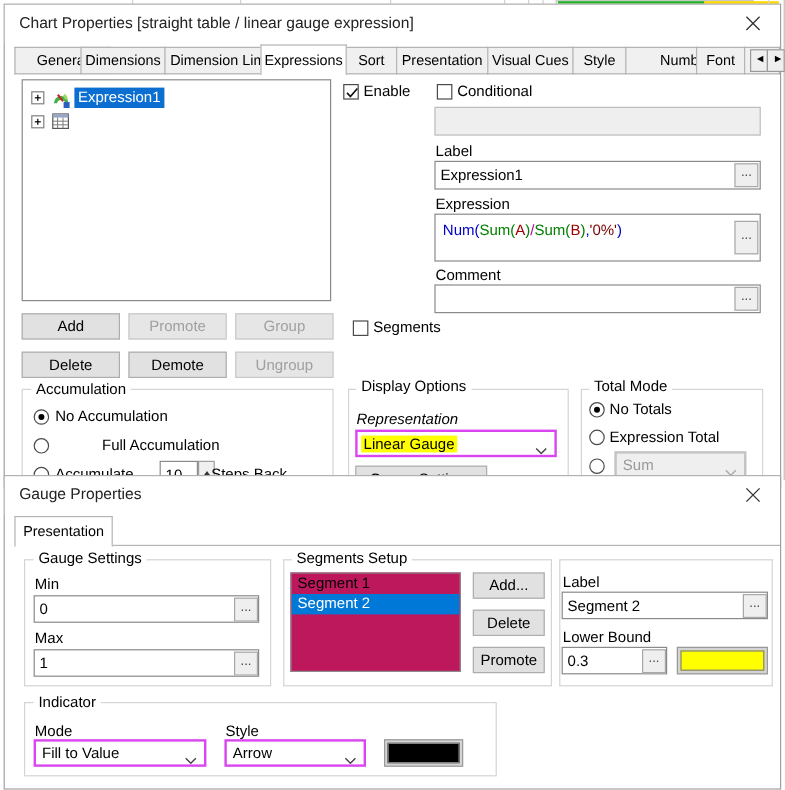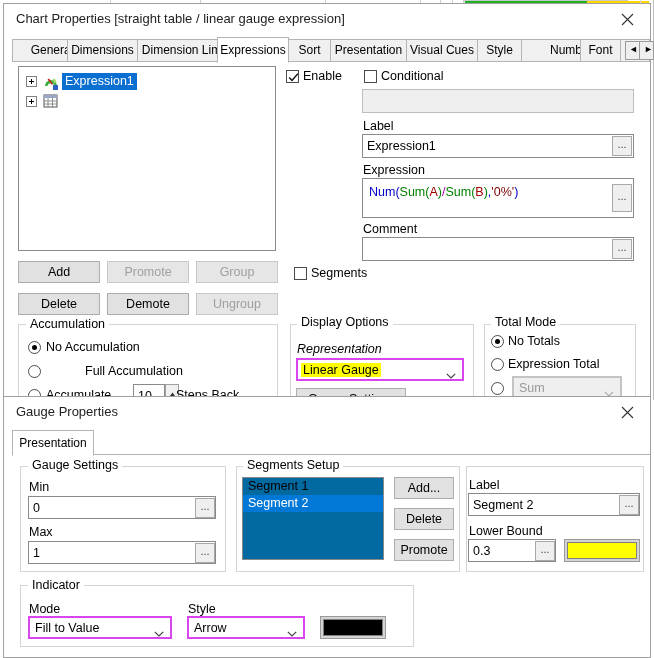--- a/index.html
+++ b/index.html
@@ -42,21 +42,21 @@
   .chk{position:absolute;width:13px;height:13px;border:1px solid #4a4a4a;background:#fff;box-sizing:border-box;cursor:pointer;}
   .chk svg{position:absolute;left:1px;top:1px;}
   .rad{position:absolute;width:13px;height:13px;border:1px solid #4a4a4a;border-radius:50%;background:#fff;box-sizing:border-box;cursor:pointer;}
   .rad i{position:absolute;left:3px;top:3px;width:5px;height:5px;border-radius:50%;background:#000;display:block;}
   .combo{position:absolute;box-sizing:border-box;border:2px solid #d946ef;background:#fff;cursor:pointer;overflow:hidden;text-align:center;}
   .combo .cval{position:absolute;left:5px;top:3px;font-size:12.5px;color:#000;white-space:nowrap;}
   .combo .cval.hl{background:#ffff00;padding:0 2px;left:3px;}
   .combo .carr{position:absolute;right:6px;top:8px;}
   .combo.disabled{background:#efefef;border-color:#c4c4c4;}
   .combo.disabled .cval{color:#9a9a9a;}
-  .listbox{position:absolute;box-sizing:border-box;border:1px solid #8a8a8a;background:#0369a1;overflow:hidden;}
+  .listbox{position:absolute;box-sizing:border-box;border:1px solid #8a8a8a;background:#be185d;overflow:hidden;}
   .litem{position:relative;height:17px;line-height:16px;padding-left:5px;font-size:12.5px;color:#000;white-space:nowrap;cursor:pointer;}
   .litem.sel{background:#0078d7;color:#fff;}
   .tree{position:absolute;box-sizing:border-box;border:1px solid #8a8a8a;background:#fff;overflow:hidden;}
   .trow{position:absolute;height:18px;}
   .plus{position:absolute;width:11px;height:11px;border:1px solid #808080;background:#fff;box-sizing:border-box;cursor:pointer;}
   .plus:before{content:"";position:absolute;left:2px;top:4px;width:5px;height:1px;background:#000;}
   .plus:after{content:"";position:absolute;left:4px;top:2px;width:1px;height:5px;background:#000;}
   .tlabel{position:absolute;font-size:12.5px;line-height:17px;padding:0 3px;white-space:nowrap;}
   .tlabel.sel{background:#0a6fd0;color:#fff;}
   .swatch{position:absolute;box-sizing:border-box;border:1px solid #9a9a9a;cursor:pointer;}

